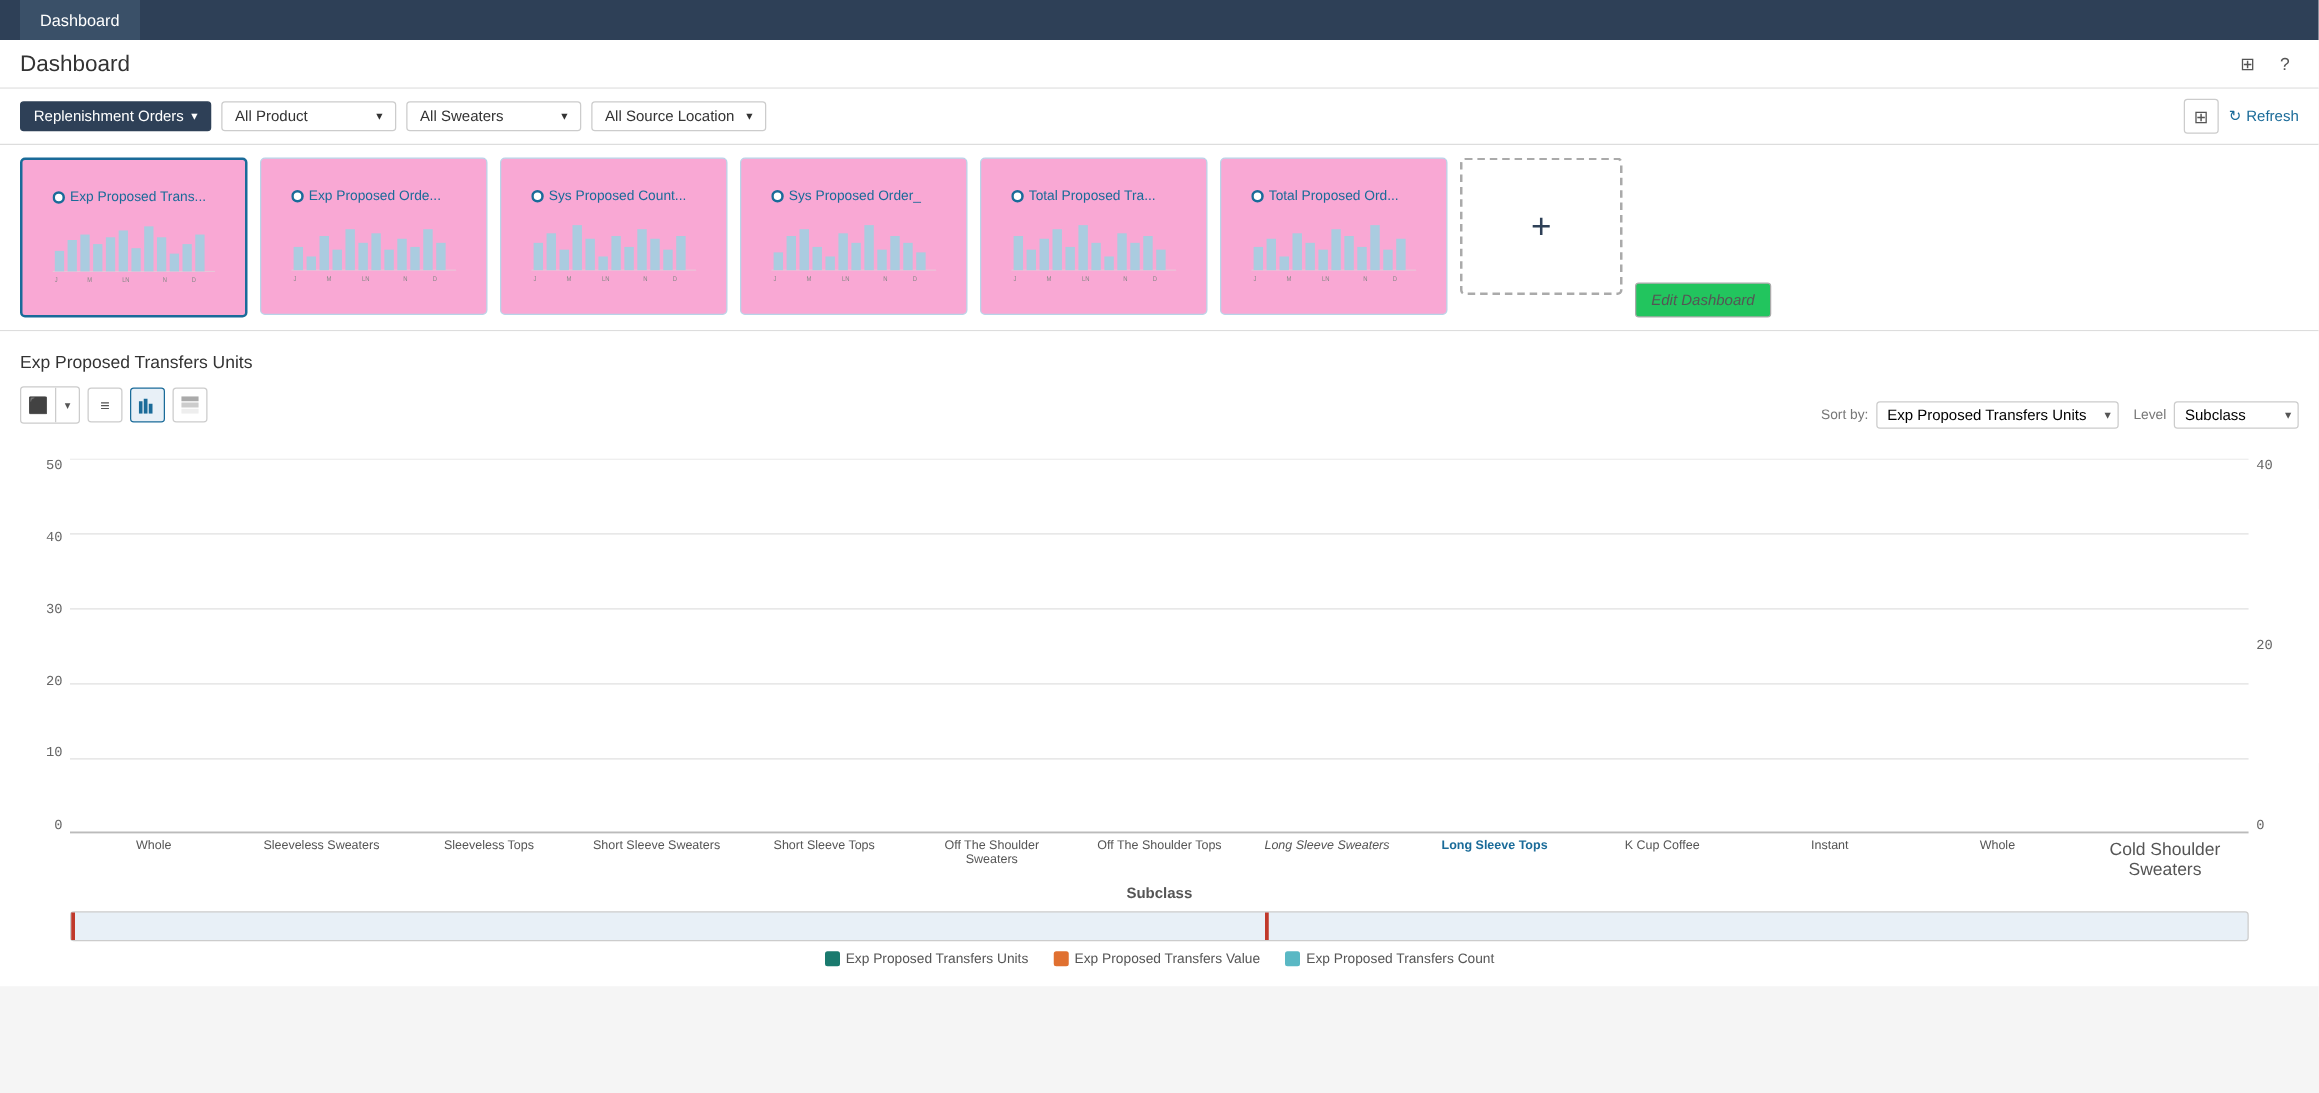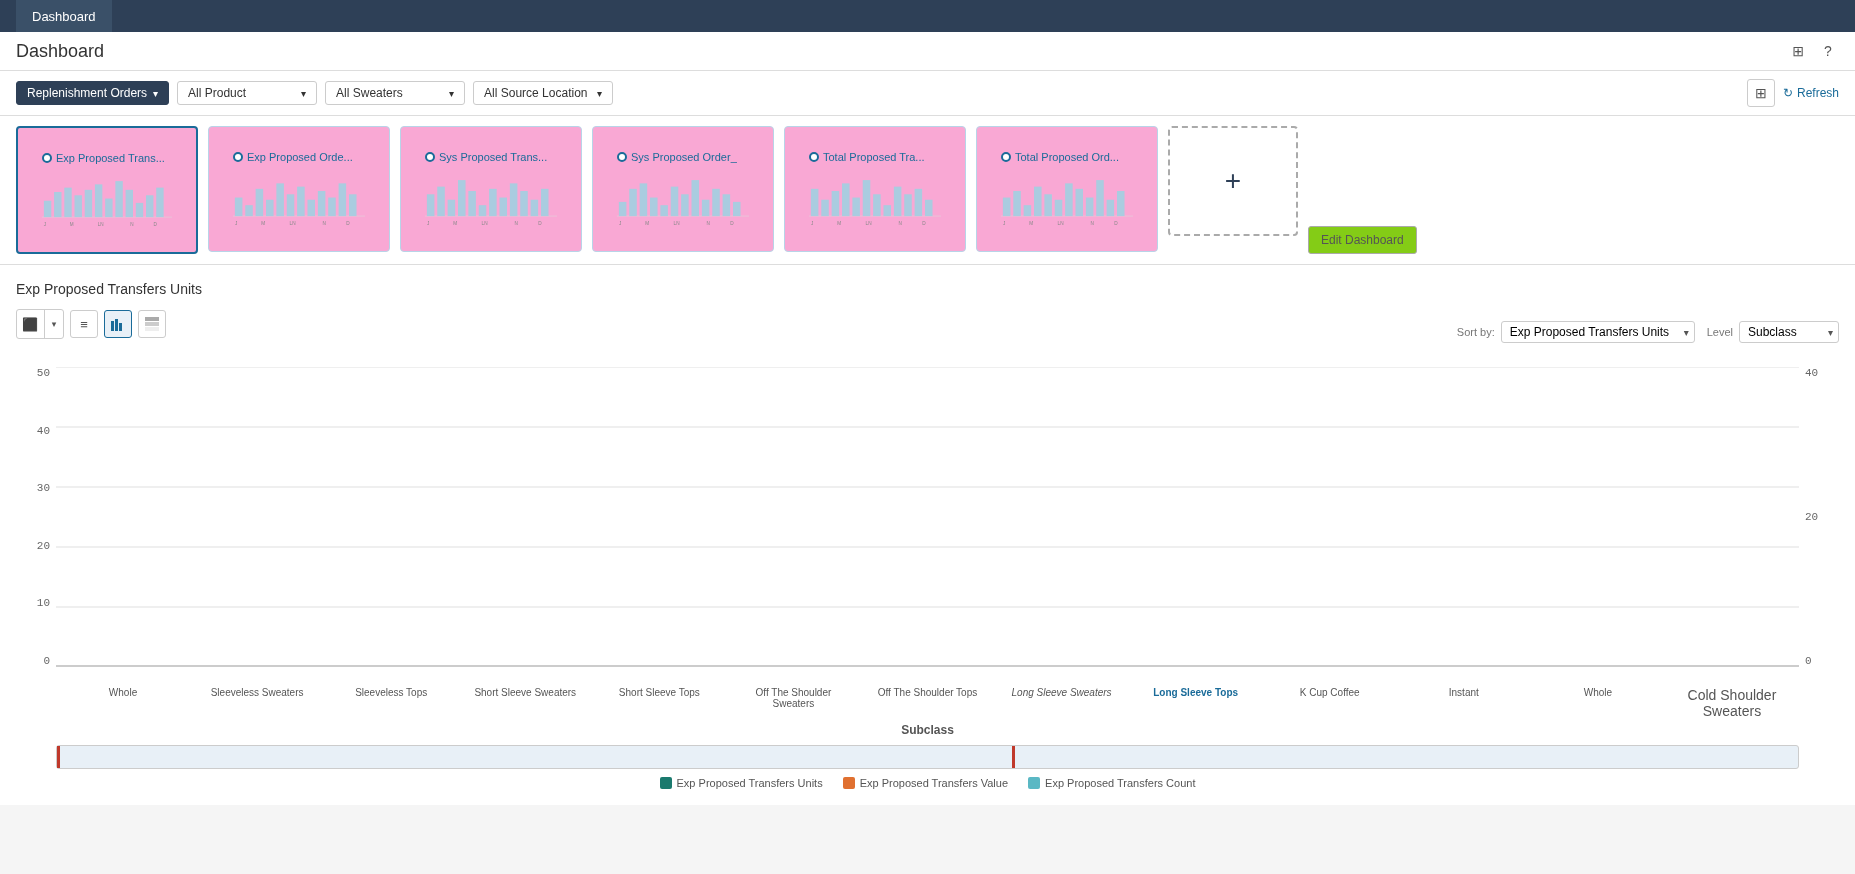--- a/index.html
+++ b/index.html
@@ -32,21 +32,21 @@
     .metric-card { border: 1px solid #b8d4e8; border-radius: 4px; background: #f9a8d4; padding: 24px; width: 182px; min-height: 110px; cursor: pointer; position: relative; flex-shrink: 0; }
     .metric-card.active { border: 2px solid #1a6b99; }
     .metric-card-title { font-size: 11px; color: #1a6b99; display: flex; align-items: center; gap: 4px; margin-bottom: 4px; white-space: nowrap; overflow: hidden; text-overflow: ellipsis; }
     .metric-dot { width: 10px; height: 10px; border-radius: 50%; border: 2px solid #1a6b99; background: #fff; flex-shrink: 0; }
     .mini-chart { width: 100%; height: 60px; margin-top: 4px; }
     .mini-chart svg { width: 100%; height: 100%; }
 
     .add-card { border: 2px dashed #aaa; border-radius: 4px; background: #fff; width: 130px; min-height: 110px; display: flex; align-items: center; justify-content: center; flex-direction: column; flex-shrink: 0; }
     .add-card-plus { font-size: 28px; color: #2e4057; line-height: 1; }
 
-    .edit-dashboard-btn { border: 1px solid #aaa; background: #84cc16; border-radius: 3px; padding: 6px 12px; font-size: 12px; cursor: pointer; color: #555; margin-top: auto; align-self: flex-end; }
+    .edit-dashboard-btn { border: 1px solid #aaa; background: #22c55e; border-radius: 3px; padding: 6px 12px; font-size: 12px; cursor: pointer; color: #555; margin-top: auto; align-self: flex-end; font-style: italic; }
 
     
     .chart-area { background: #fff; margin: 0; padding: 16px; }
     .chart-title { font-size: 14px; color: #333; font-weight: 400; margin-bottom: 12px; }
 
     .chart-toolbar { display: flex; align-items: center; gap: 6px; margin-bottom: 16px; }
     .chart-icon-btn { width: 28px; height: 28px; display: flex; align-items: center; justify-content: center; border: 1px solid #ccc; background: #fff; cursor: pointer; border-radius: 3px; font-size: 13px; color: #555; }
     .chart-icon-btn.active { background: #e8f0f7; border-color: #1a6b99; color: #1a6b99; }
     .chart-icon-dropdown { display: flex; align-items: center; border: 1px solid #ccc; background: #fff; border-radius: 3px; overflow: hidden; }
     .chart-icon-dropdown .btn { width: 28px; height: 28px; display: flex; align-items: center; justify-content: center; cursor: pointer; font-size: 13px; color: #555; border-right: 1px solid #ccc; }
@@ -161,21 +161,21 @@
         <text x="60" y="53" font-size="5" fill="#888">LN</text>
         <text x="95" y="53" font-size="5" fill="#888">N</text>
         <text x="120" y="53" font-size="5" fill="#888">D</text>
       </svg>
     </div>
   </div>
 
   <div class="metric-card">
     <div class="metric-card-title">
       <div class="metric-dot"></div>
-      <span>Sys Proposed Trans...</span>
+      <span>Sys Proposed Count...</span>
     </div>
     <div class="mini-chart">
       <svg viewBox="0 0 140 55" preserveAspectRatio="none">
         <line x1="0" y1="45" x2="140" y2="45" stroke="#ddd" stroke-width="0.5"></line>
         <rect x="2" y="25" width="8" height="20" fill="#aacce0"></rect>
         <rect x="13" y="18" width="8" height="27" fill="#aacce0"></rect>
         <rect x="24" y="30" width="8" height="15" fill="#aacce0"></rect>
         <rect x="35" y="12" width="8" height="33" fill="#aacce0"></rect>
         <rect x="46" y="22" width="8" height="23" fill="#aacce0"></rect>
         <rect x="57" y="35" width="8" height="10" fill="#aacce0"></rect>
@@ -357,21 +357,21 @@
         </svg>
       </div>
 
       <div style="width:40px; display:flex; flex-direction:column; justify-content:space-between; align-items:flex-start; padding-left:6px; font-size:11px; color:#666; height:300px;">
         <span>40</span>
         <span>20</span>
         <span>0</span>
       </div>
     </div>
 
-    <div style="display:flex; margin-left:40px; margin-right:40px; margin-top:16px;justify-content:flex-end;">
+    <div style="display:flex; margin-left:40px; margin-right:40px; margin-top:0;">
       <div style="flex:1; text-align:center; font-size:10px; color:#555;">Whole</div>
       <div style="flex:1; text-align:center; font-size:10px; color:#555;">Sleeveless Sweaters</div>
       <div style="flex:1; text-align:center; font-size:10px; color:#555;">Sleeveless Tops</div>
       <div style="flex:1; text-align:center; font-size:10px; color:#555;">Short Sleeve Sweaters</div>
       <div style="flex:1; text-align:center; font-size:10px; color:#555;">Short Sleeve Tops</div>
       <div style="flex:1; text-align:center; font-size:10px; color:#555;">Off The Shoulder<br>Sweaters</div>
       <div style="flex:1; text-align:center; font-size:10px; color:#555;">Off The Shoulder Tops</div>
       <div style="flex:1; text-align:center; font-size:10px; color:#555;font-style:italic;">Long Sleeve Sweaters</div>
       <div style="flex:1; text-align:center; font-size:10px; color:#1a6b99; font-weight:600;">Long Sleeve Tops</div>
       <div style="flex:1; text-align:center; font-size:10px; color:#555;">K Cup Coffee</div>

